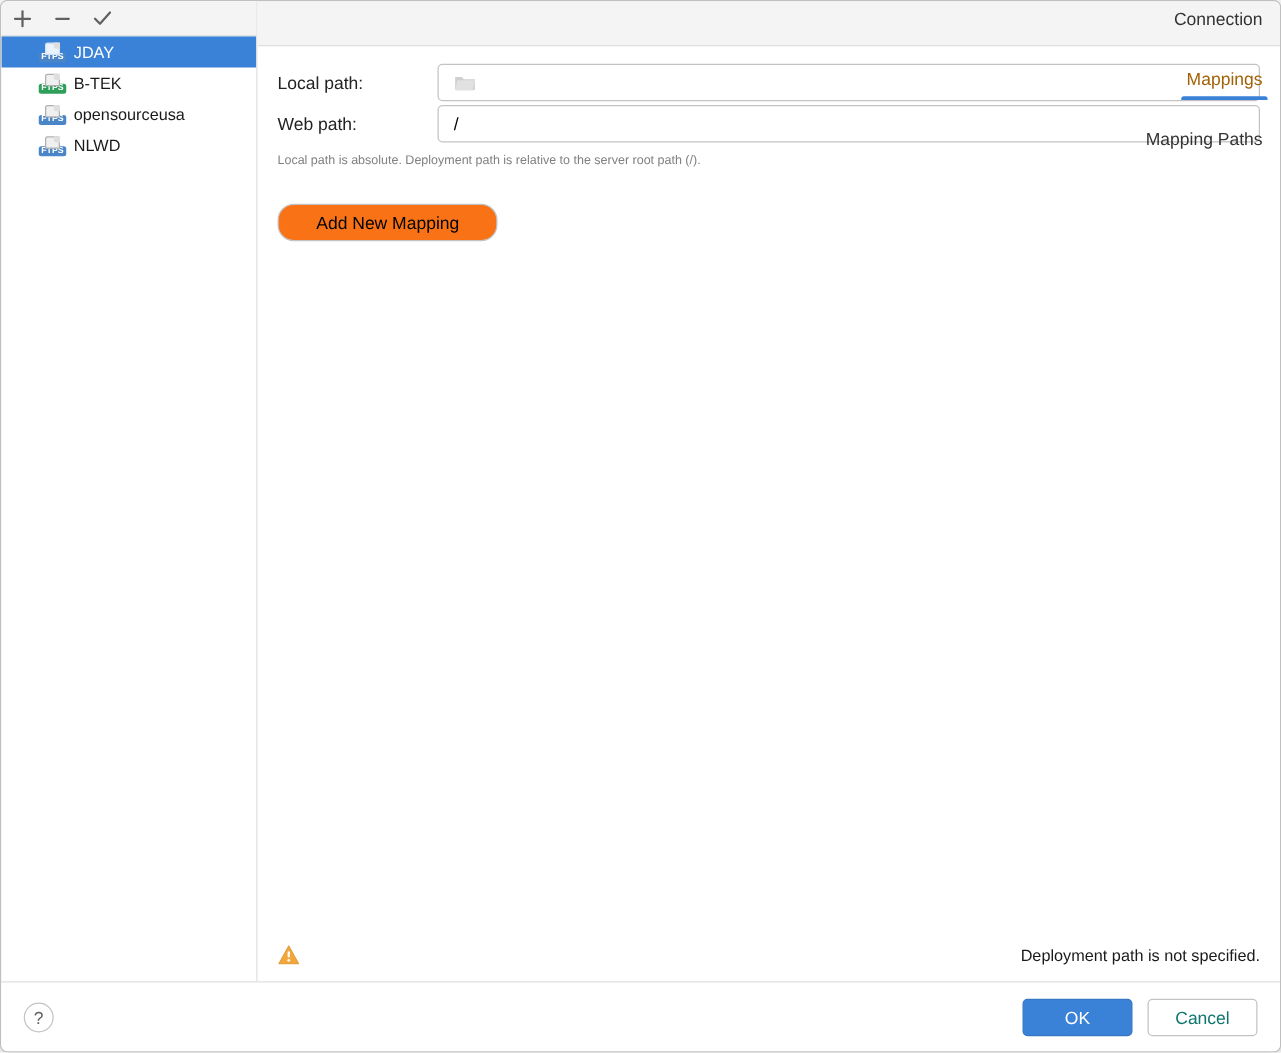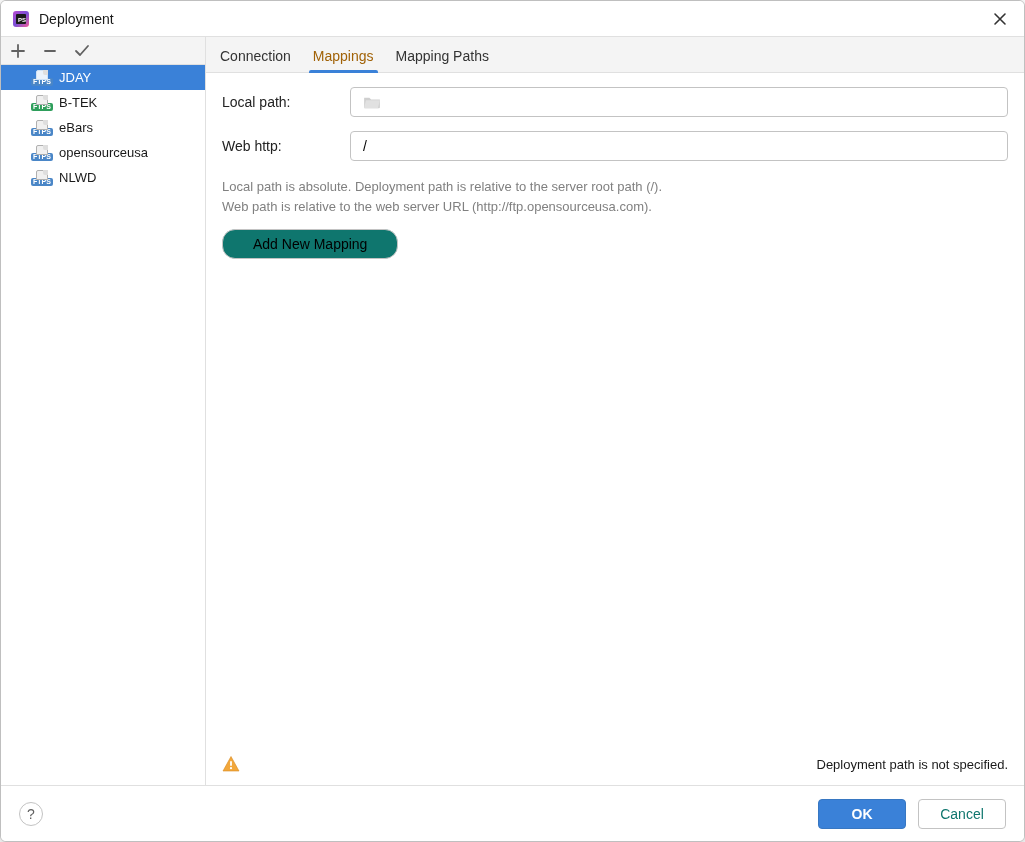--- a/index.html
+++ b/index.html
@@ -21,70 +21,47 @@
   .server-item .lbl { padding-left:28px; }
   .ftps-badge { display:inline-flex; flex-direction:column; align-items:center; }
   .ftps-badge .page { width:12px; height:10px; background:#f0f0f0; border:1px solid #b0b0b0; border-radius:2px 2px 0 0; position:relative; }
   .ftps-badge .page::before { content:""; position:absolute; right:-1px; top:-1px; width:5px; height:5px; background:#dedede; border-bottom-left-radius:2px; }
   .ftps-badge .tag { font-size:7px; font-weight:700; color:#fff; padding:0 2px; border-radius:2px; margin-top:-2px; line-height:8px; }
   .ftps-green .tag { background:#2e9e5b; }
   .ftps-blue .tag { background:#4a86c7; }
   .server-item.selected .ftps-badge .page { background:#eaf2fb; border-color:#cfe2f6; }
 
   .main { flex:1; display:flex; flex-direction:column; }
-  .tabs { height:36px; display:flex; align-items:flex-end; gap:18px; padding:0 12px; background:#f4f4f4; border-bottom:1px solid #e0e0e0; }
+  .tabs { height:36px; display:flex; align-items:flex-end; gap:18px; padding:0 12px; background:#f4f4f4; border-bottom:1px solid #e0e0e0;flex-direction:column; }
   .tab { padding:6px 2px 8px; cursor:pointer; color:#333; font-size:14px; position:relative; }
   .tab.active { color:#a16207; }
   .tab.active::after { content:""; position:absolute; left:-2px; right:-2px; bottom:-1px; height:3px; background:#3a81d8; border-radius:2px 2px 0 0; }
   .content { flex:1; overflow:auto; padding:14px 16px 0 16px; display:flex; flex-direction:column; }
-  .row { display:flex; align-items:center; margin-bottom:14px; }
+  .row { display:flex; align-items:center; margin-bottom:3px; }
   .row label { width:128px; color:#222; font-size:14px; }
   .input-wrap { flex:1; display:flex; align-items:center; border:1px solid #c3c3c3; border-radius:4px; height:30px; background:#ffffff; padding:0 6px 0 10px; }
   .input-wrap input { flex:1; border:none; outline:none; font-size:14px; background:transparent; }
   .input-wrap .folder { width:22px; height:22px; display:flex; align-items:center; justify-content:center; cursor:pointer; }
-  .hint { color:#808080; font-size:13px; line-height:20px; margin-top:2px; margin-bottom:8px; }
-  .add-btn { align-self:flex-start; padding:6px 30px; border:1px solid #c3c3c3; border-radius:13px; background:#0f766e; cursor:pointer; font-size:14px; margin-top:4px; }
+  .hint { color:#808080; font-size:10px; line-height:20px; margin-top:2px; margin-bottom:20px; }
+  .add-btn { align-self:flex-start; padding:6px 30px; border:1px solid #c3c3c3; border-radius:13px; background:#f97316; cursor:pointer; font-size:14px; margin-top:4px; }
   .warning-area { margin-top:auto; display:flex; align-items:center; gap:8px; padding:8px 0 12px;justify-content:space-between; }
   .warn-icon { width:18px; height:18px; }
 
   .footer { height:56px; border-top:1px solid #e0e0e0; display:flex; align-items:center; padding:0 18px; gap:12px; background:#ffffff; }
   .help { width:24px; height:24px; border:1px solid #c3c3c3; border-radius:50%; display:flex; align-items:center; justify-content:center; cursor:pointer; color:#606060; font-size:14px; }
   .footer .spacer { flex:1; }
   .btn { min-width:88px; height:30px; border-radius:4px; font-size:14px; cursor:pointer; display:flex; align-items:center; justify-content:center; }
-  .btn-primary { background:#3a81d8; color:#fff; border:1px solid #3777c2; font-weight:700; }
+  .btn-primary { background:#3a81d8; color:#fff; border:1px solid #3777c2; font-weight:400; }
   .btn-default { background:#fff; color:#0f766e; border:1px solid #c3c3c3; }
 </style>
 </head>
 <body>
 
 <div class="window">
 
-  <div class="titlebar">
-    <span class="app-icon">
-      <svg viewBox="0 0 20 20" width="20" height="20">
-        <defs>
-          <linearGradient id="g1" x1="0" y1="0" x2="1" y2="1">
-            <stop offset="0" stop-color="#b84bd1"></stop>
-              <stop offset="0.5" stop-color="#7a50d6"></stop>
-              <stop offset="1" stop-color="#f25e9a"></stop>
-          </linearGradient>
-        </defs>
-        <rect x="2" y="2" width="16" height="16" rx="3" fill="url(#g1)"></rect>
-        <rect x="5" y="5" width="10" height="10" rx="1" fill="#1a1a1a"></rect>
-        <text x="7" y="12.5" font-size="6" font-weight="700" fill="#fff">PS</text>
-      </svg>
-    </span>
-    <span class="title">Deployment</span>
-    <span class="spacer"></span>
-    <span class="close">
-      <svg viewBox="0 0 14 14" width="14" height="14">
-          <path d="M2 2 L12 12 M12 2 L2 12" stroke="#333" stroke-width="1.6" stroke-linecap="round"></path>
-        </svg>
-    </span>
-  </div>
 
   <div class="body">
 
     <div class="sidebar">
       <div class="toolbar">
         <span class="tbtn">
           <svg viewBox="0 0 14 14" width="14" height="14">
               <path d="M7 1 V13 M1 7 H13" stroke="#616161" stroke-width="1.8" stroke-linecap="round"></path>
             </svg>
         </span>
@@ -112,27 +89,20 @@
               <span class="page"></span>
               <span class="tag">FTPS</span>
             </span>
             <span class="lbl">B-TEK</span>
           </div>
           <div class="server-item">
             <span class="ftps-badge ftps-icon ftps-blue">
               <span class="page"></span>
               <span class="tag">FTPS</span>
             </span>
-            <span class="lbl">eBars</span>
-          </div>
-          <div class="server-item">
-            <span class="ftps-badge ftps-icon ftps-blue">
-              <span class="page"></span>
-              <span class="tag">FTPS</span>
-            </span>
             <span class="lbl">opensourceusa</span>
           </div>
           <div class="server-item">
             <span class="ftps-badge ftps-icon ftps-blue">
               <span class="page"></span>
               <span class="tag">FTPS</span>
             </span>
             <span class="lbl">NLWD</span>
           </div>
         </div>
@@ -154,29 +124,28 @@
               <svg viewBox="0 0 20 16" width="18" height="14">
                   <path d="M1 3 h6 l2 2 h10 v9 a1 1 0 0 1 -1 1 H2 a1 1 0 0 1 -1 -1 z" fill="#cfcfcf"></path>
                   <path d="M3 6 h16 l-2.2 9 H1 z" fill="#e1e1e1"></path>
                 </svg>
             </span>
           </div>
         </div>
 
 
         <div class="row">
-          <label>Web http:</label>
+          <label>Web path:</label>
           <div class="input-wrap" style="padding-right:10px;">
             <input type="text" value="/" style="">
           </div>
         </div>
 
         <div class="hint">
           <div>Local path is absolute. Deployment path is relative to the server root path (/).</div>
-          <div>Web path is relative to the web server URL (http://ftp.opensourceusa.com).</div>
         </div>
 
         <button class="add-btn">Add New Mapping</button>
 
         <div class="warning-area">
           <span class="warn-icon">
             <svg viewBox="0 0 18 18" width="18" height="18">
               <path d="M9 1.5 L17 16 H1 Z" fill="#f2a73b" stroke="#d98a1e" stroke-width="0.6"></path>
               <rect x="8.1" y="6" width="1.8" height="5" rx="0.9" fill="#fff"></rect>
               <circle cx="9" cy="13.2" r="1.1" fill="#fff"></circle>

